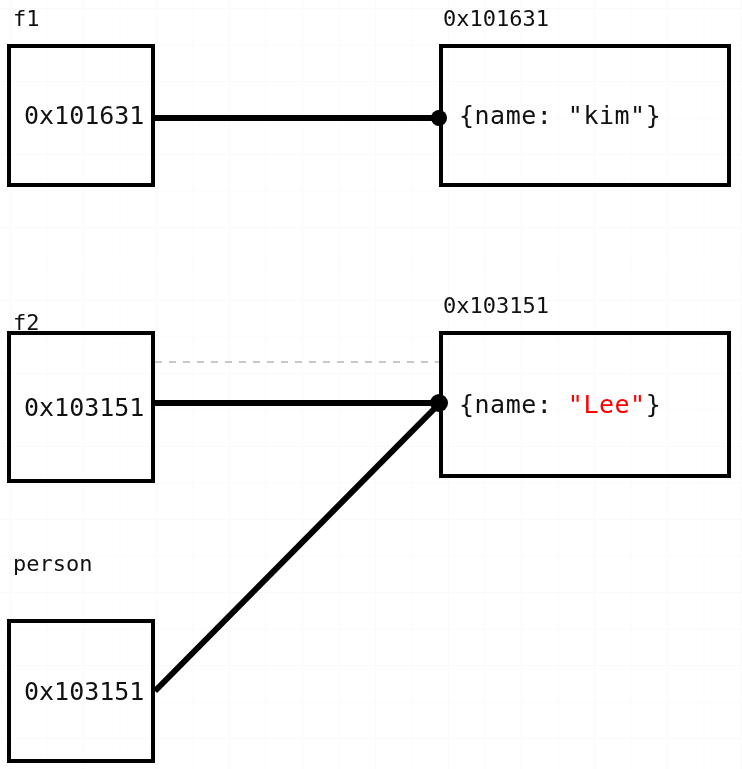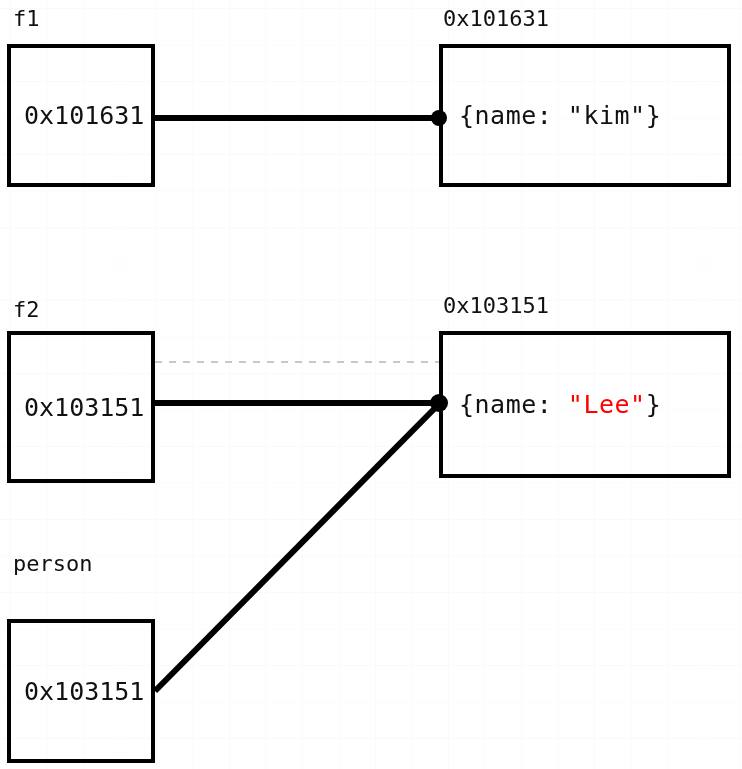--- a/index.html
+++ b/index.html
@@ -88,21 +88,21 @@
     <span class="node-text">0x101631</span>
   </div>
 
   <div class="node-label" style="left:443px; top:8px;">0x101631</div>
   <div class="node-box wide" style="left:439px; top:44px; width:292px; height:143px;">
     <span class="node-text">
       <span class="val-plain">{name: </span><span class="val-plain">"kim"</span><span class="val-plain">}</span>
     </span>
   </div>
 
-  <div class="node-label" style="left:13px; top:299px;">f2</div>
+  <div class="node-label" style="left:13px; top:312px;">f2</div>
   <div class="node-box" style="left:7px; top:331px; width:148px; height:152px;">
     <span class="node-text">0x103151</span>
   </div>
 
   <div class="node-label" style="left:443px; top:295px;">0x103151</div>
   <div class="node-box wide" style="left:439px; top:331px; width:292px; height:147px;">
     <span class="node-text">
       <span class="val-plain">{name: </span><span class="val-red">"Lee"</span><span class="val-plain">}</span>
     </span>
   </div>

